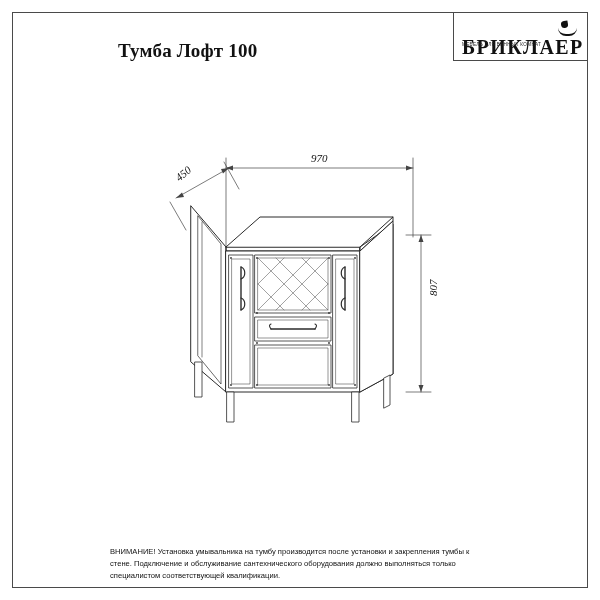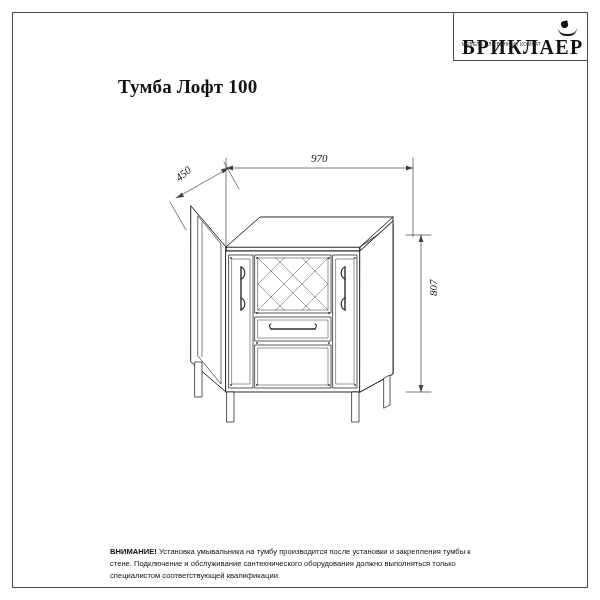--- a/index.html
+++ b/index.html
@@ -40,21 +40,20 @@
   .title {
     position: absolute;
     left: 105px;
     top: 27px;
     font-family: "Liberation Serif", serif;
     font-size: 19px;
     font-weight: bold;
     letter-spacing: 0.2px;
     color: #111;
     white-space: nowrap;
-    margin-top: 36px;
   }
   .logo-box {
     position: absolute;
     right: 0px;
     top: 0px;
     width: 134px;
     height: 48px;
     border-left: 1px solid #4a4a4a;
     border-bottom: 1px solid #4a4a4a;
     background: #fff;
@@ -132,21 +131,21 @@
   
   .note {
     position: absolute;
     left: 110px;
     top: 546px;
     width: 380px;
     font-size: 7.6px;
     line-height: 1.55;
     color: #111;
   }
-  .note b { font-weight: bold; }
+  .note b { font-weight: normal; }
 </style>
 </head>
 <body>
 
 <div id="page">
 
   <div class="frame"></div>
 
   <div class="header">
     <div class="title">Тумба Лофт 100</div>

